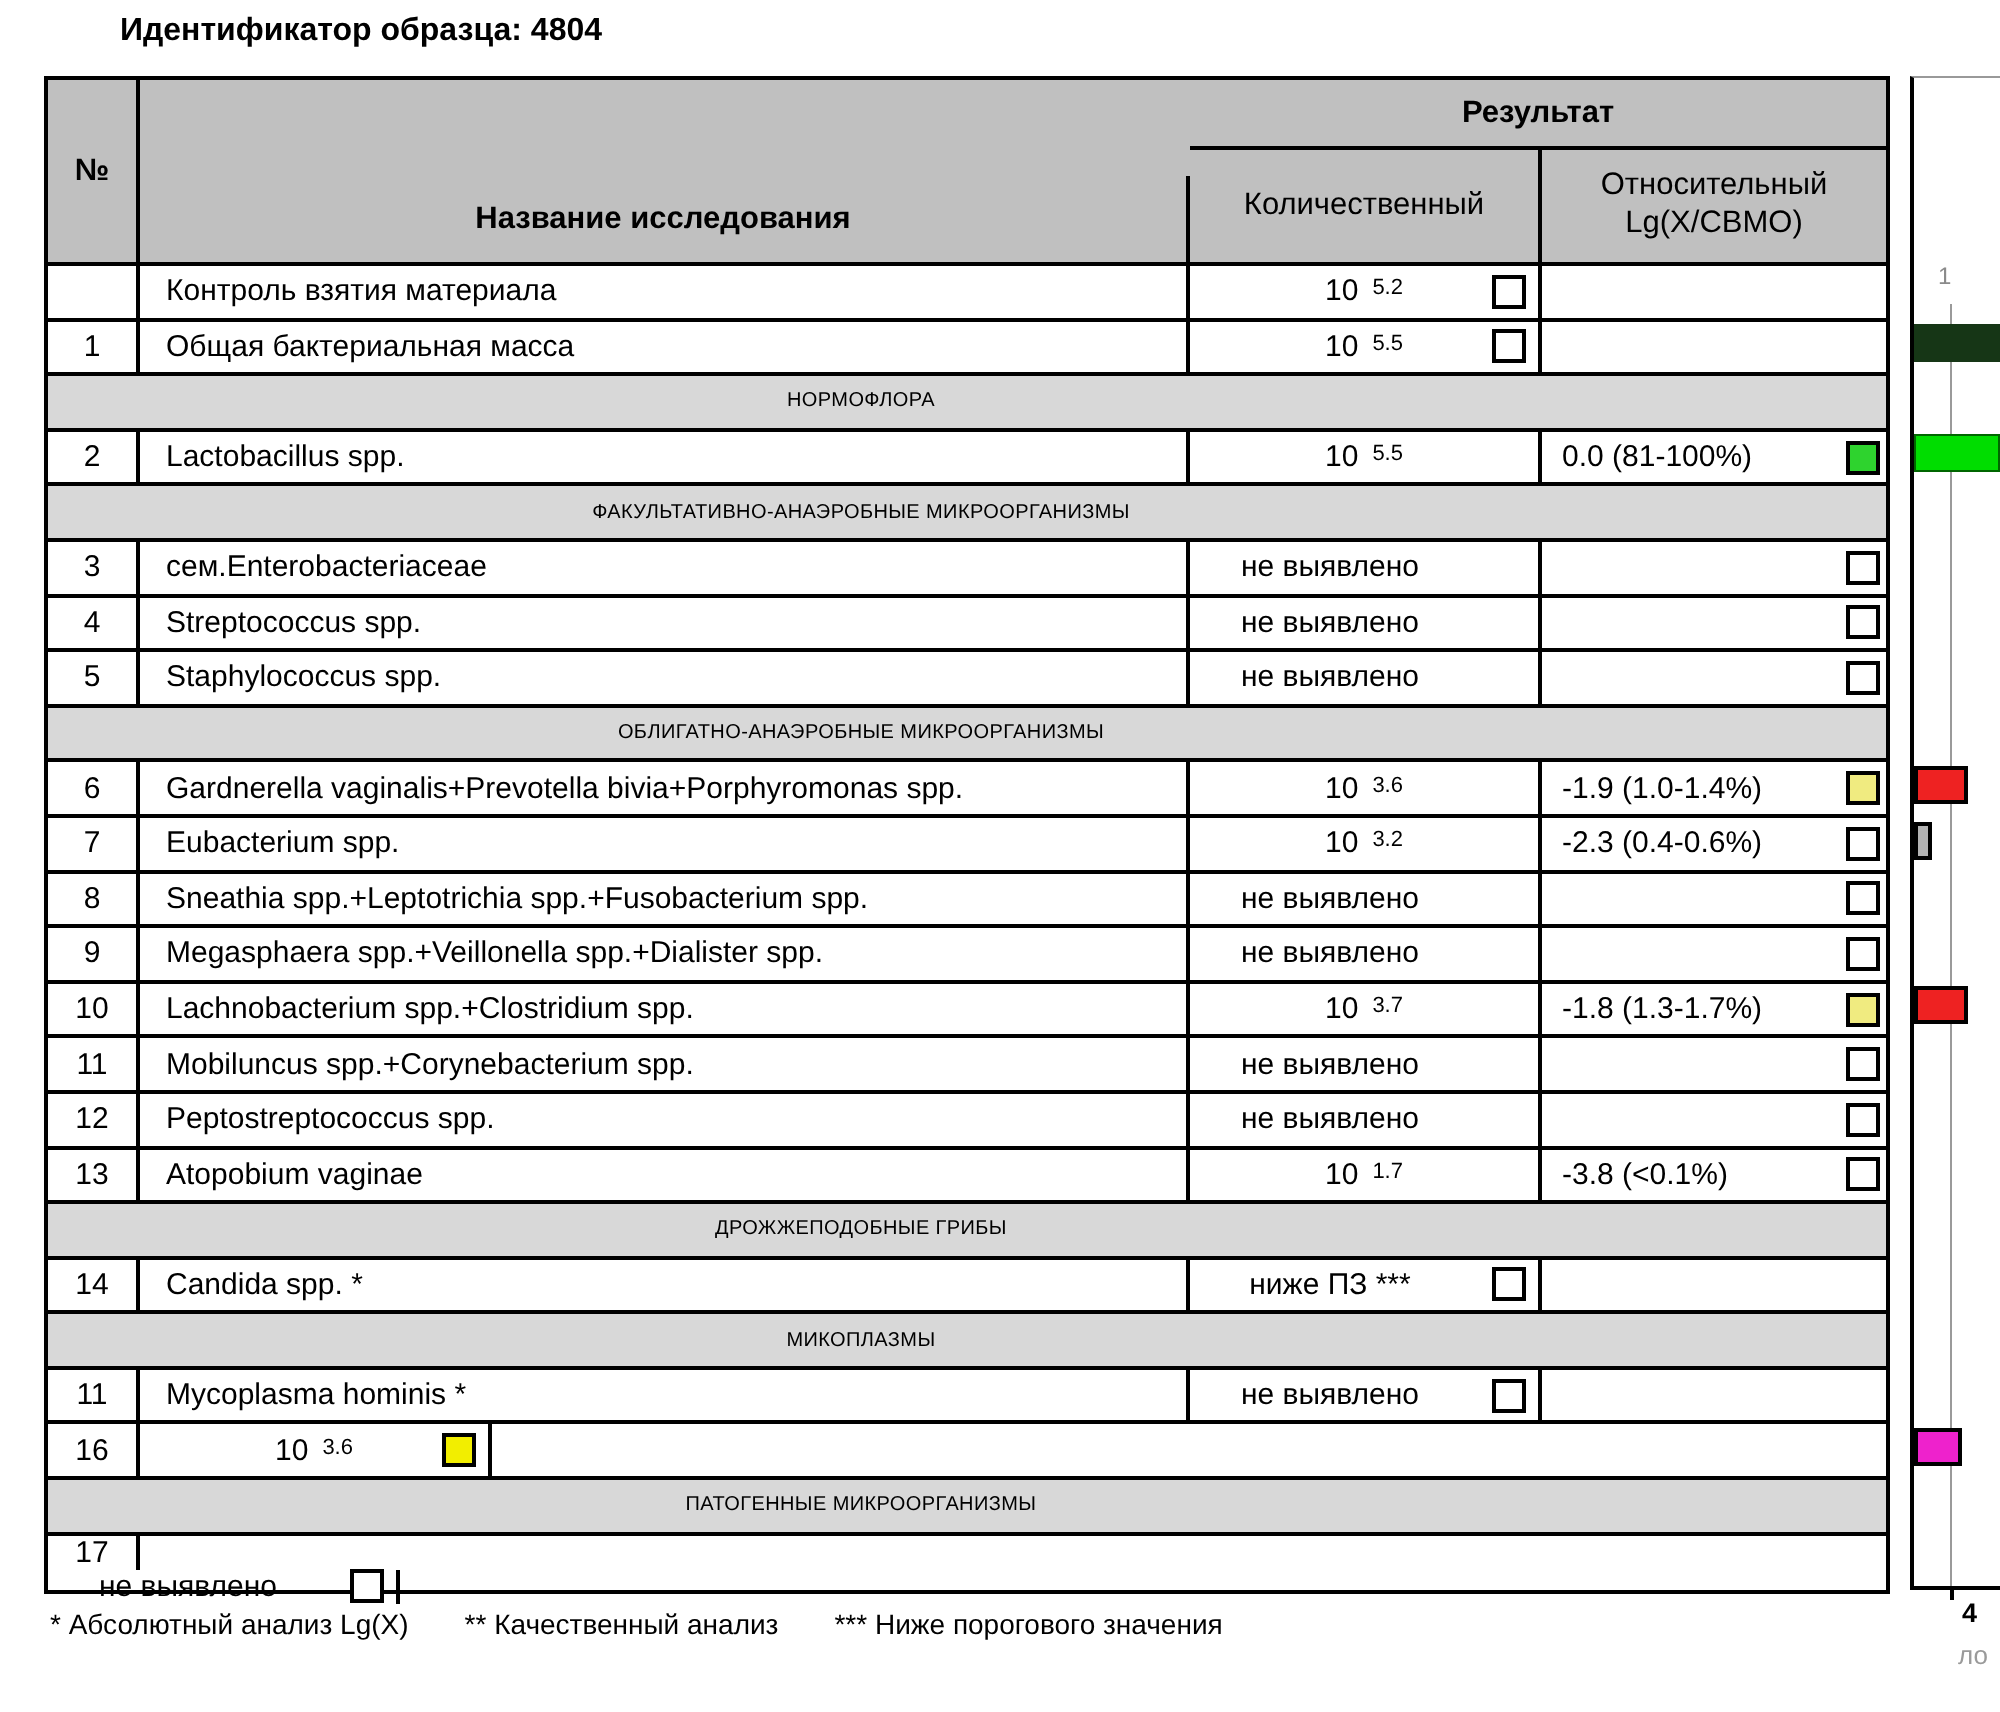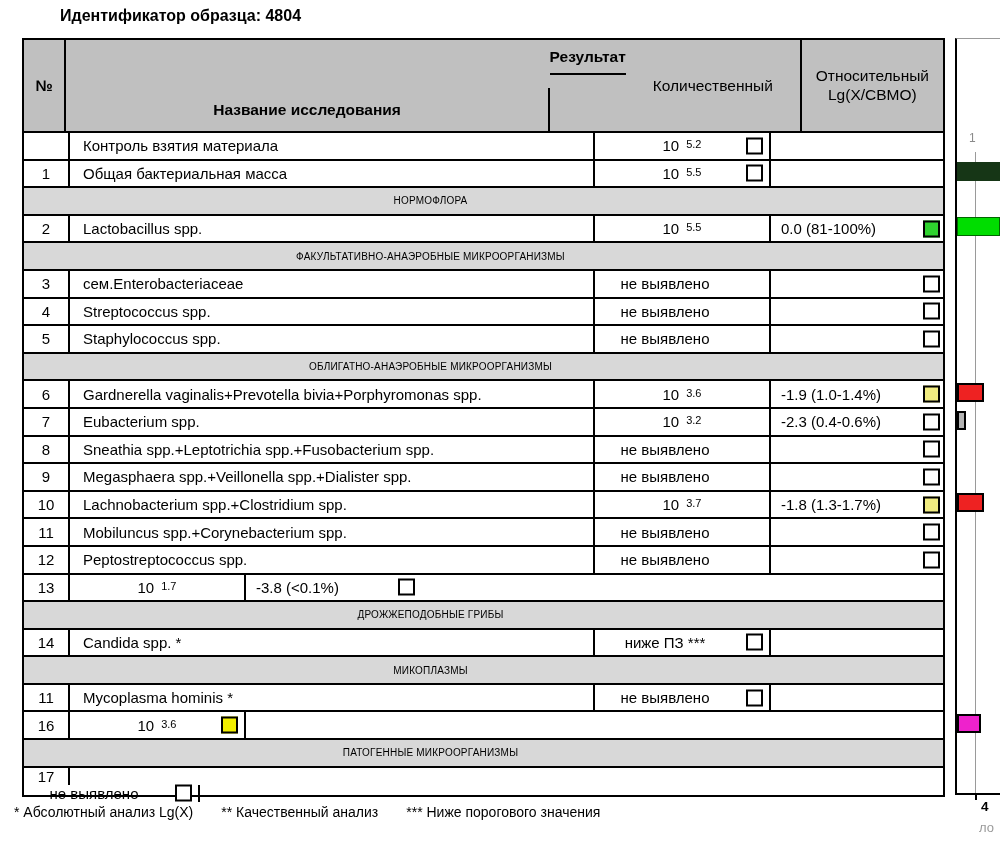--- a/index.html
+++ b/index.html
@@ -8,21 +8,21 @@
     font-family:"Liberation Sans", sans-serif;color:#000;overflow:hidden;
     -webkit-font-smoothing:antialiased;
   }
   .title{position:absolute;left:60px;top:7px;font-size:16px;font-weight:700;}
 
   
   .rtable{position:absolute;left:22px;top:38px;width:923px;border:2px solid #000;box-sizing:border-box;background:#fff;}
   .thead{display:flex;height:93px;border-bottom:2px solid #000;background:#c0c0c0;box-sizing:border-box;}
   .h-num{width:46px;border-right:2px solid #000;box-sizing:border-box;display:flex;align-items:center;justify-content:center;font-weight:700;font-size:15.5px;}
   .h-name{width:525px;border-right:2px solid #000;box-sizing:border-box;display:flex;align-items:center;justify-content:center;font-weight:700;font-size:15.5px;margin-top:48px;}
-  .h-result{flex:1;display:flex;flex-direction:row;}
+  .h-result{flex:1;display:flex;flex-direction:column;}
   .h-result-top{height:35px;border-bottom:2px solid #000;box-sizing:border-box;display:flex;align-items:center;justify-content:center;font-weight:700;font-size:15.5px;}
   .h-result-bottom{flex:1;display:flex;}
   .h-quant{width:176px;border-right:2px solid #000;box-sizing:border-box;display:flex;align-items:center;justify-content:center;font-size:15.5px;}
   .h-rel{flex:1;display:flex;align-items:center;justify-content:center;text-align:center;font-size:15.5px;line-height:1.2;padding:0 14px;}
 
   .row{display:flex;height:27.6px;border-bottom:2px solid #000;box-sizing:border-box;background:#fff;}
   #rows .row:last-child{border-bottom:none;flex-direction:column;}
   .cell{box-sizing:border-box;display:flex;align-items:center;font-size:15px;}
   .c-num{width:46px;border-right:2px solid #000;justify-content:center;}
   .c-name{width:525px;border-right:2px solid #000;padding-left:13px;white-space:nowrap;overflow:hidden;}
@@ -32,21 +32,21 @@
   .qexp{font-size:11px;position:relative;top:1px;margin-left:7px;font-weight:400;}
   .qtext{padding-right:34px;white-space:nowrap;}
   .cb{position:absolute;top:50%;transform:translateY(-50%);width:13px;height:13px;border:2px solid #000;background:#fff;}
   .q-cb{right:6px;}
   .r-cb{right:3px;}
 
   .section{background:#d8d8d8;align-items:center;justify-content:center;display:flex;
            font-size:10px;letter-spacing:.2px;padding-right:106px;box-sizing:border-box;}
 
   
-  .footnote{position:absolute;left:14px;top:804px;display:flex;gap:28px;font-size:14px;white-space:nowrap;}
+  .footnote{position:absolute;left:25px;top:804px;display:flex;gap:28px;font-size:14px;white-space:nowrap;}
 
   
   .chart{position:absolute;left:955px;top:38px;width:45px;height:757px;box-sizing:border-box;
          border-left:2px solid #000;border-top:1px solid #999;border-bottom:2.5px solid #000;background:#fff;}
   .gridline{position:absolute;left:18px;top:113px;width:1px;height:641px;background:#9a9a9a;}
   .tick-top-label{position:absolute;left:12px;top:92px;font-size:12px;color:#8a8a8a;}
   .axis-tick{position:absolute;left:18px;top:755px;width:2px;height:6px;background:#000;}
   .x-label{position:absolute;left:24px;top:760px;font-size:13.5px;font-weight:700;}
   .x-caption{position:absolute;left:22px;top:781px;font-size:13px;color:#9a9a9a;}
   .bar{position:absolute;height:19px;box-sizing:border-box;}
@@ -256,20 +256,21 @@
       <span class="qtext">не выявлено</span>
 
     </div>
     <div class="cell c-rel">
 
       <span class="cb r-cb" style="background: rgb(255, 255, 255);"></span>
     </div>
   </div>
       <div class="row">
     <div class="cell c-num">13</div>
+    <div class="cell c-name">Atopobium vaginae</div>
     <div class="cell c-quant">
       <span class="qval">
             <span class="qbase">10</span>
             <span class="qexp">1.7</span>
           </span>
 
     </div>
     <div class="cell c-rel">
       <span class="reltext">-3.8 (&lt;0.1%)</span>
       <span class="cb r-cb" style="background: rgb(255, 255, 255);"></span>

